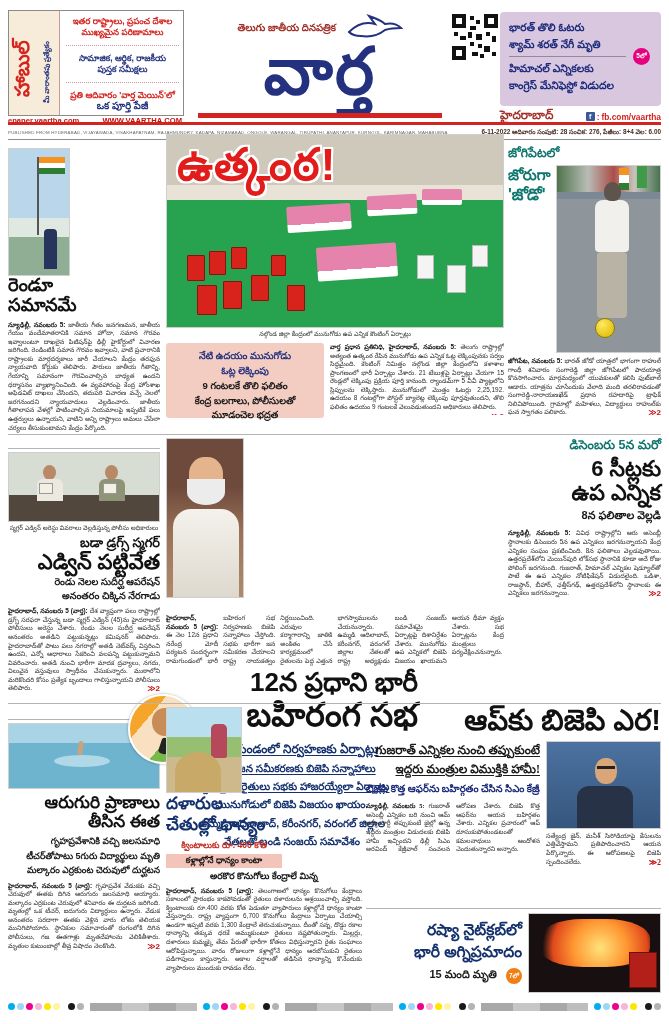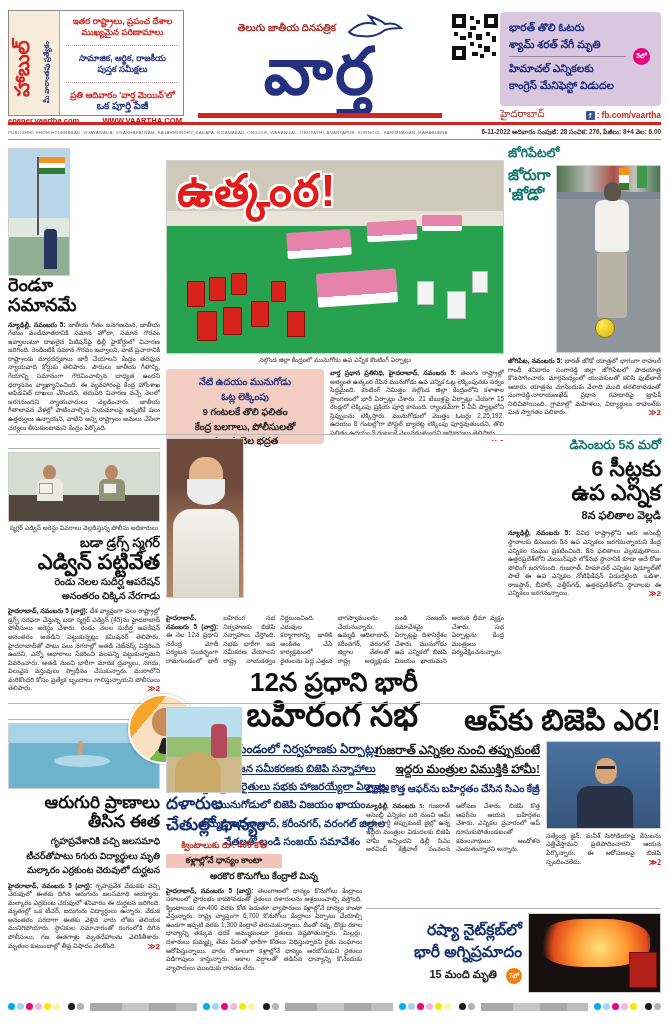--- a/index.html
+++ b/index.html
@@ -31,21 +31,21 @@
   .tagline{font-size:10px;font-weight:bold;color:#a3302a;display:inline-block;margin-top:14px;}
   .mast-title{font-size:66px;line-height:0.95;font-weight:bold;color:#23317e;letter-spacing:2px;}
   .mast-bar{position:absolute;left:6px;bottom:0;width:244px;height:5px;background:#d42420;}
   .qr{left:452px;top:14px;width:46px;height:46px;}
   .teaser{left:500px;top:12px;width:161px;height:94px;background:#d9c7e0;border-radius:4px;padding:7px 9px;box-sizing:border-box;}
   .teaser-l{font-size:10.6px;font-weight:bold;color:#1b2a7a;line-height:1.6;white-space:nowrap;overflow:hidden;}
   .teaser-div{border-top:1px solid #94879f;margin:3px 26px 3px 0;position:relative;}
   .badge{position:absolute;border-radius:50%;color:#fff;font-weight:bold;display:flex;align-items:center;justify-content:center;}
   .badge-5{right:-24px;top:-9px;width:17px;height:17px;background:#e6007e;font-size:6.5px;}
   .cityrow{left:500px;top:108px;width:161px;display:flex;justify-content:space-between;align-items:center;}
-  .city{font-size:10px;font-weight:normal;color:#a3302a;text-align:center;}
+  .city{font-size:12px;font-weight:bold;color:#a3302a;text-align:center;}
   .fbrow{display:flex;align-items:center;gap:2px;font-size:8.4px;font-weight:bold;color:#d42420;}
   .fbicon{width:9px;height:9px;background:#3b5998;color:#fff;font-size:7px;font-weight:bold;display:flex;align-items:center;justify-content:center;border-radius:1px;}
   .redrule{left:8px;top:122px;width:653px;height:3px;background:#d42420;}
   .pubrow{left:8px;top:128px;width:653px;display:flex;justify-content:space-between;align-items:baseline;}
   .publishers{font-size:4.4px;color:#666;letter-spacing:.2px;}
   .issue{font-size:6.4px;font-weight:bold;color:#4a2c22;white-space:nowrap;}
   .thinrule{left:8px;top:139px;width:653px;height:1px;background:#8d8d8d;}
   
   .ph{position:relative;overflow:hidden;border:1px solid #cfcfcf;box-sizing:border-box;}
   .ph-flag{background:linear-gradient(#b9d6ea 0 55%,#dfe9e2 55% 70%,#8fae93 70% 100%);}
@@ -255,21 +255,21 @@
     </div>
     <div class="ctr" style="font-size:9px;font-weight:bold;line-height:1.6;margin-top:3px;">
       <span>గృహప్రవేశానికి వచ్చి జలసమాధి</span><br><span>టీచర్‌తోపాటు 5గురు విద్యార్థులు మృతి</span><br><span>మల్కారం ఎర్రకుంట చెరువులో దుర్ఘటన</span>
     </div>
     <div class="tiny clip" style="height:118px;margin-top:4px;">
       <b>హైదరాబాద్, నవంబరు 5 (వార్త):</b> <span>గృహప్రవేశ వేడుకకు వచ్చి చెరువులో ఈతకు దిగిన ఆరుగురు జలసమాధి అయ్యారు. మల్కారం ఎర్రకుంట చెరువులో శనివారం ఈ దుర్ఘటన జరిగింది. మృతుల్లో ఒక టీచర్, ఐదుగురు విద్యార్థులు ఉన్నారు. వేడుక అనంతరం సరదాగా ఈతకు వెళ్లిన వారు లోతు తెలియక మునిగిపోయారు. స్థానికుల సమాచారంతో రంగంలోకి దిగిన పోలీసులు, గజ ఈతగాళ్లు మృతదేహాలను వెలికితీశారు. మృతుల కుటుంబాల్లో తీవ్ర విషాదం నెలకొంది.</span>
       <span class="cont">≫2</span>
     </div>
   </div>
 
-  <div class="abs" style="left:166px;top:160px;width:338px;height:286px;">
+  <div class="abs" style="left:166px;top:134px;width:338px;height:286px;">
     <div class="ph ph-hall" style="width:338px;height:194px;">
       <div class="tbl" style="left:120px;top:70px;width:64px;height:26px;transform:rotate(-4deg);"></div>
       <div class="tbl" style="left:200px;top:60px;width:50px;height:20px;transform:rotate(-3deg);"></div>
       <div class="tbl" style="left:255px;top:54px;width:40px;height:16px;"></div>
       <div class="tbl" style="left:150px;top:110px;width:80px;height:34px;transform:rotate(-4deg);"></div>
       <div class="chair" style="left:20px;top:120px;width:16px;height:24px;"></div>
       <div class="chair" style="left:42px;top:116px;width:15px;height:22px;"></div>
       <div class="chair" style="left:64px;top:112px;width:14px;height:20px;"></div>
       <div class="chair" style="left:30px;top:150px;width:18px;height:28px;"></div>
       <div class="chair" style="left:56px;top:146px;width:17px;height:26px;"></div>

